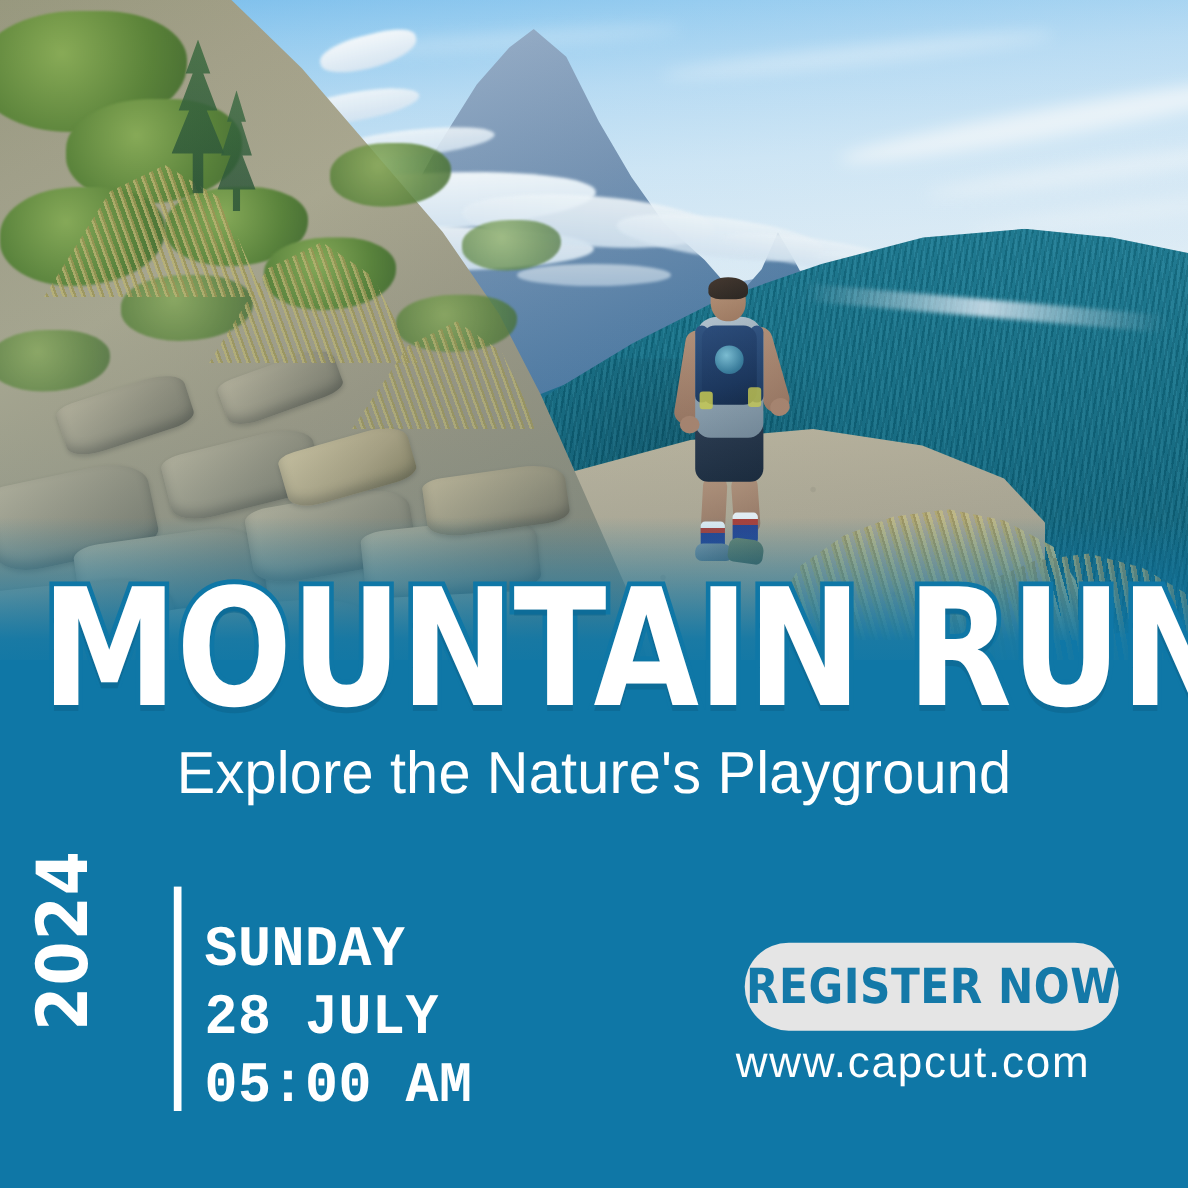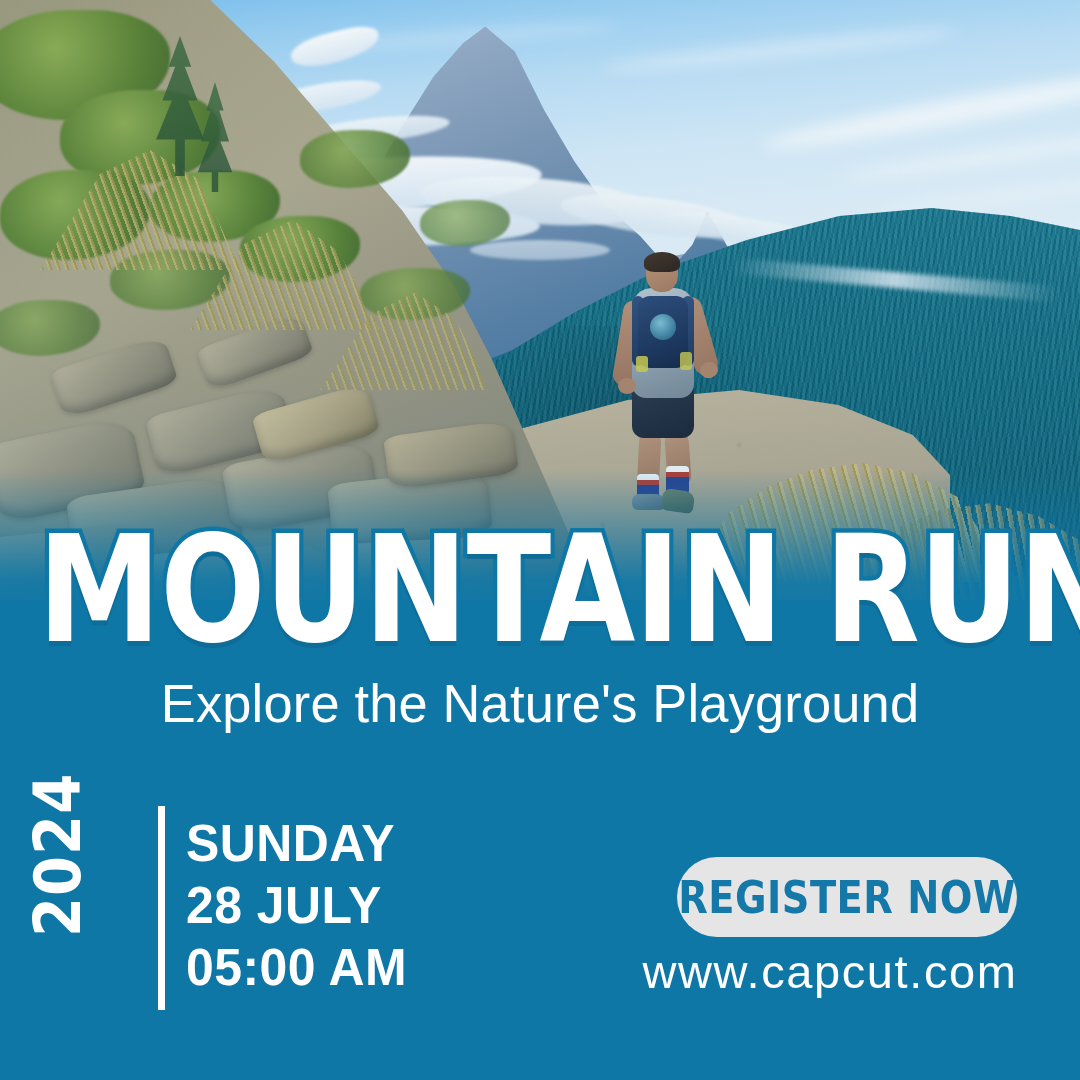--- a/index.html
+++ b/index.html
@@ -357,23 +357,23 @@
   }
 
   .divider {
     position:absolute; left:158px; top:806px;
     width:7px; height:204px;
     background:#ffffff;
     z-index:6;
   }
 
   .datetime {
-    position:absolute; left:186px; top:812px;
+    position:absolute; left:186px; top:833px;
     z-index:6;
-    font-family:Liberation Sans, sans-serif;
+    font-family:Liberation Mono, monospace;
     font-weight:bold;
     color:#ffffff;
   }
   .datetime div {
     font-size:52px;
     line-height:62px;
     letter-spacing:.5px;
     white-space:nowrap;
     transform:scaleX(.96);
     transform-origin:left center;
@@ -396,21 +396,21 @@
     letter-spacing:.5px;
     color:#1479a8;
     white-space:nowrap;
     transform:scaleX(.97);
   }
 
   .website {
     position:absolute; left:640px; top:944px; width:380px;
     text-align:center;
     font-family:"Liberation Sans","DejaVu Sans", sans-serif;
-    font-size:47px;
+    font-size:40px;
     letter-spacing:1.6px;
     color:#ffffff;
     white-space:nowrap;
     z-index:6;
   }
 </style>
 </head>
 <body>
 
 <div id="poster">

